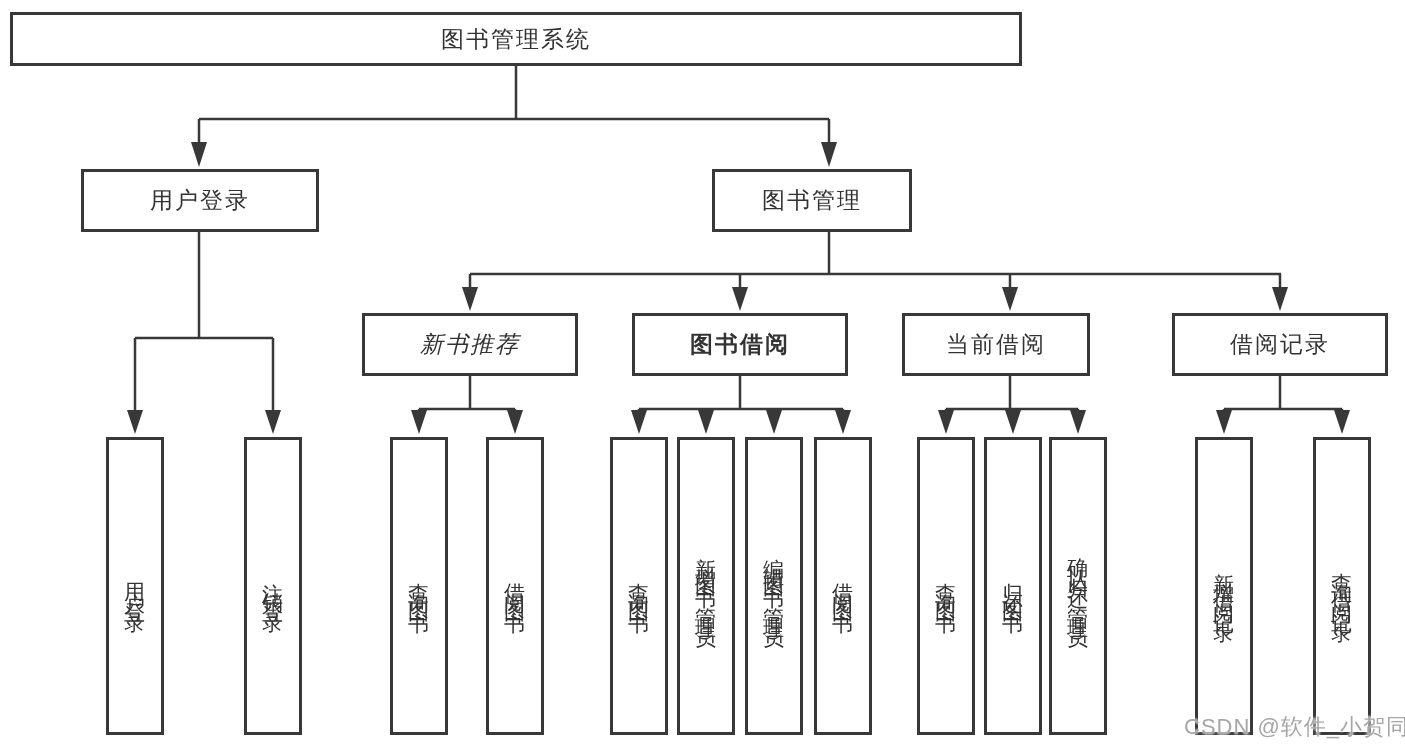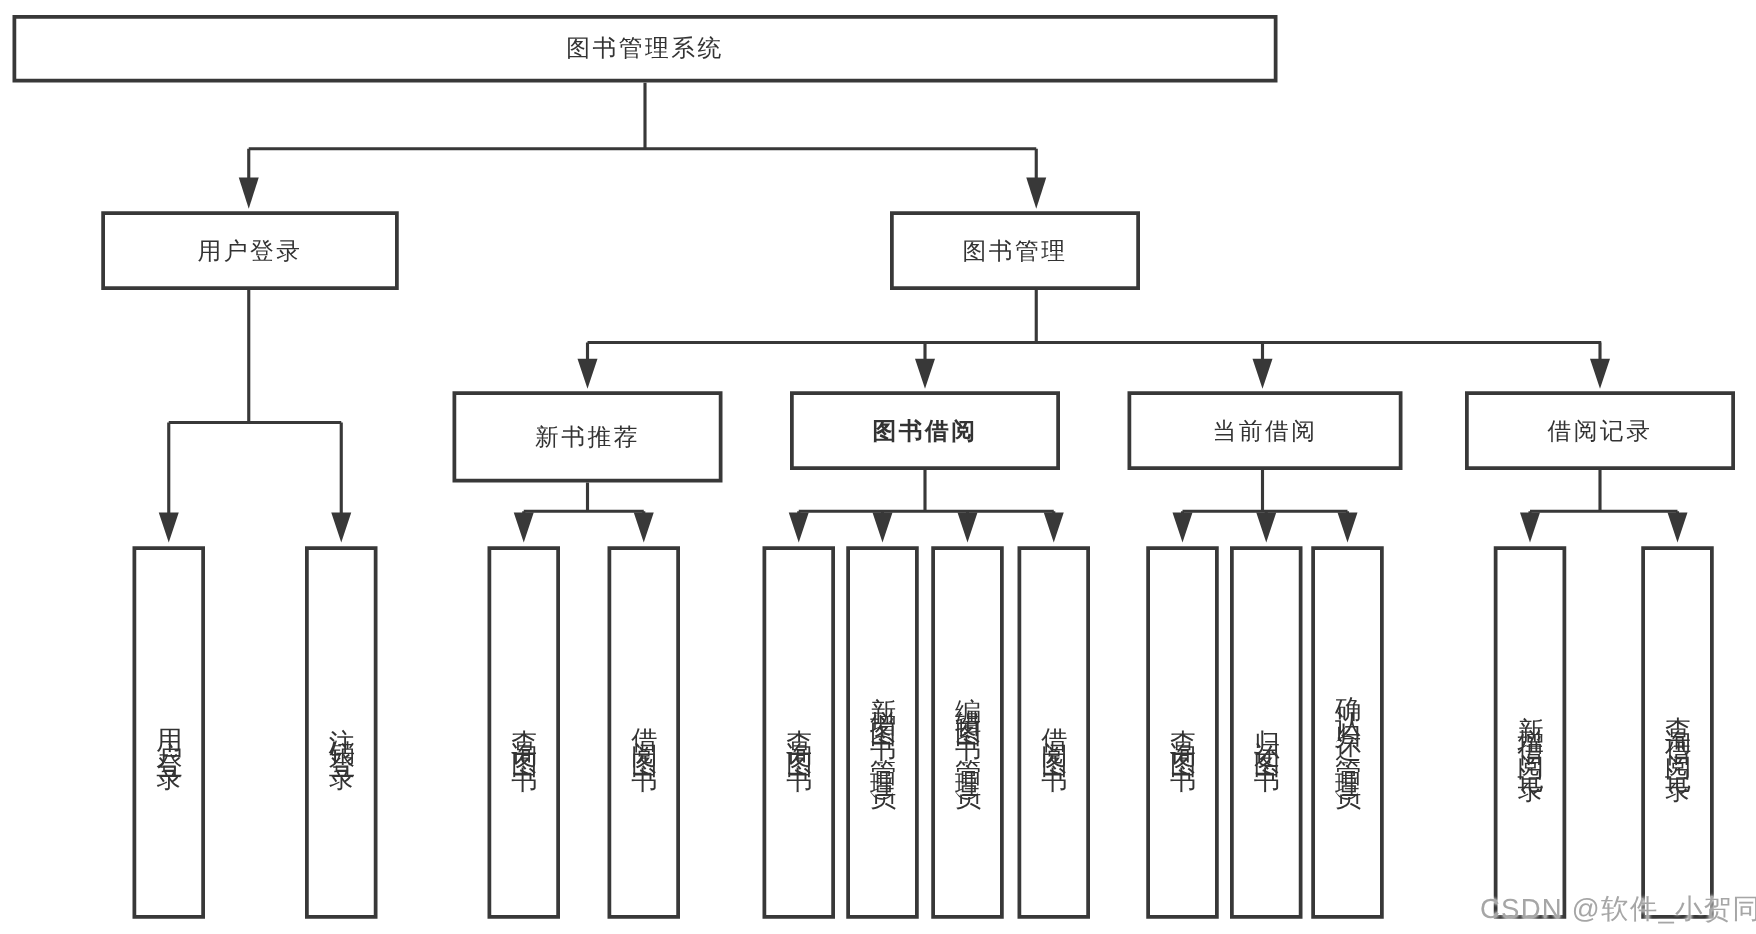--- a/index.html
+++ b/index.html
@@ -23,21 +23,21 @@
     pointer-events: none;
   }
   .node {
     position: absolute;
     box-sizing: border-box;
     border: 3px solid #383838;
     background: #ffffff;
     display: flex;
     align-items: center;
     justify-content: center;
-    font-size: 19px;
+    font-size: 23px;
     letter-spacing: 2px;
     white-space: nowrap;
   }
   .node-v {
     writing-mode: vertical-rl;
     text-orientation: mixed;
     font-size: 21px;
     letter-spacing: 10px;
     line-height: 1;
     white-space: normal;
@@ -88,23 +88,23 @@
       <polygon points="1216,410 1232,410 1224,434"></polygon>
       <polygon points="1334,410 1350,410 1342,434"></polygon>
     </g>
   </svg>
 
   <div class="node" style="left:10px; top:12px; width:1012px; height:54px;">图书管理系统</div>
 
   <div class="node" style="left:81px; top:169px; width:238px; height:63px;">用户登录</div>
   <div class="node" style="left:712px; top:169px; width:200px; height:63px;">图书管理</div>
 
-  <div class="node" style="left:362px; top:313px; width:216px; height:73px;">新书推荐</div>
+  <div class="node" style="left:362px; top:313px; width:216px; height:63px;font-style:italic;">新书推荐</div>
   <div class="node" style="left:632px; top:313px; width:216px; height:63px;font-weight:bold;">图书借阅</div>
-  <div class="node" style="left:902px; top:313px; width:220px; height:63px;">当前借阅</div>
+  <div class="node" style="left:902px; top:313px; width:188px; height:63px;">当前借阅</div>
   <div class="node" style="left:1172px; top:313px; width:216px; height:63px;text-align:right;">借阅记录</div>
 
   <div class="node node-v" style="left:106px; top:437px; width:58px; height:298px;">用户登录</div>
   <div class="node node-v" style="left:244px; top:437px; width:58px; height:298px;">注销登录</div>
 
   <div class="node node-v" style="left:390px; top:437px; width:58px; height:298px;">查询图书</div>
   <div class="node node-v" style="left:486px; top:437px; width:58px; height:298px;">借阅图书</div>
 
   <div class="node node-v" style="left:610px; top:437px; width:58px; height:298px;">查询图书</div>
   <div class="node node-v" style="left:677px; top:437px; width:58px; height:298px;">新增图书（管理员）</div>

